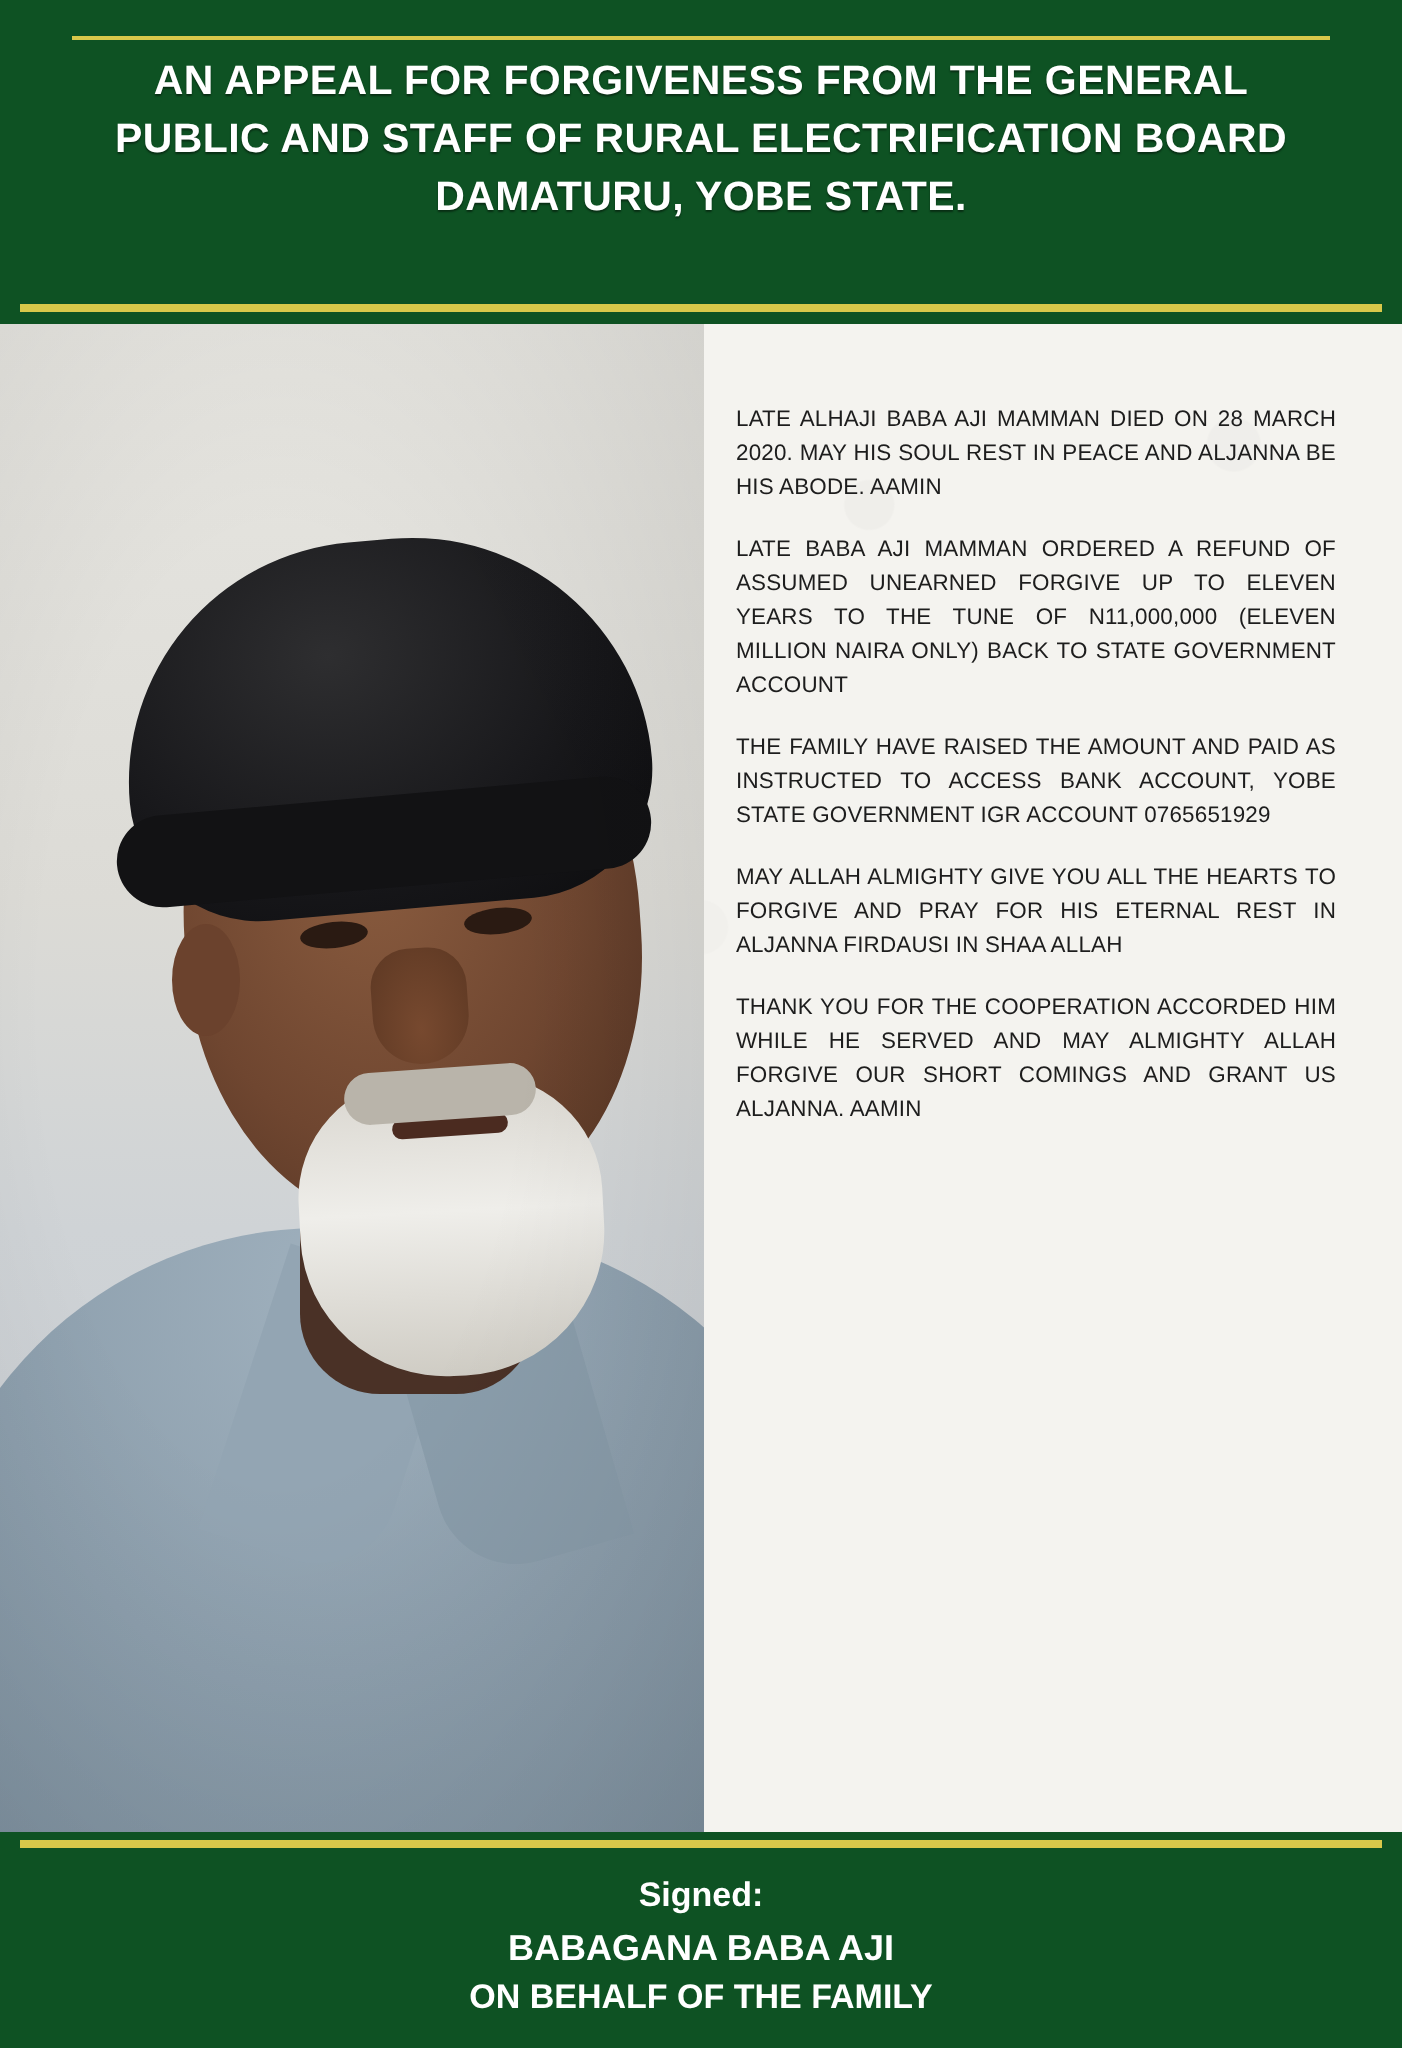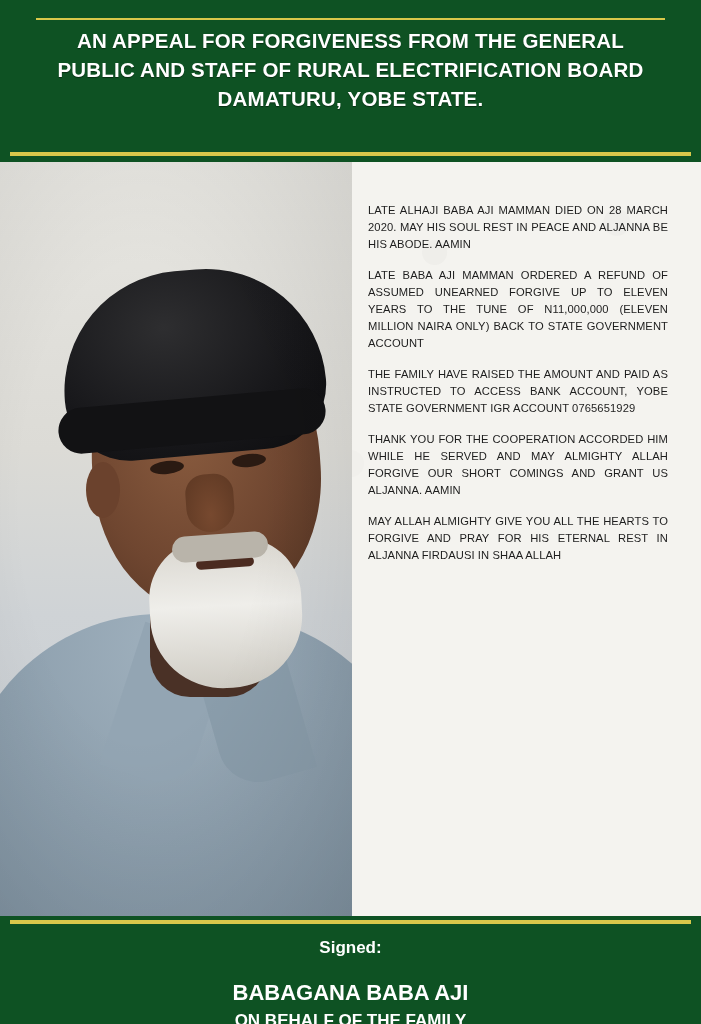--- a/index.html
+++ b/index.html
@@ -235,24 +235,23 @@
     padding-top: 6px;
   }
   .signed {
     color: #ffffff;
     font-size: 17px;
     font-weight: bold;
     line-height: 1.45;
   }
   .signed-name {
     color: #ffffff;
-    font-size: 22px;
+    font-size: 18px;
     font-weight: bold;
     line-height: 1.45;
-    margin-top: 16px;
   }
   .signed-behalf {
     color: #ffffff;
     font-size: 17px;
     font-weight: bold;
     line-height: 1.45;
     text-align: center;
   }
 </style>
 </head>
@@ -289,22 +288,22 @@
       <div class="mustache"></div>
       <div class="cap"></div>
       <div class="cap-brim"></div>
       <div class="photo-vignette"></div>
     </div>
 
     <div class="text-col">
       <p class="para">LATE ALHAJI BABA AJI MAMMAN DIED ON 28 MARCH 2020. MAY HIS SOUL REST IN PEACE  AND ALJANNA BE HIS ABODE. AAMIN</p>
       <p class="para">LATE BABA AJI MAMMAN ORDERED A REFUND OF ASSUMED UNEARNED FORGIVE UP TO ELEVEN YEARS TO THE TUNE OF  N11,000,000 (ELEVEN MILLION NAIRA ONLY)  BACK TO STATE GOVERNMENT ACCOUNT</p>
       <p class="para">THE FAMILY HAVE RAISED THE AMOUNT AND PAID AS INSTRUCTED TO ACCESS BANK ACCOUNT, YOBE STATE GOVERNMENT IGR ACCOUNT 0765651929</p>
+      <p class="para">MAY ALLAH ALMIGHTY GIVE YOU ALL THE HEARTS TO FORGIVE AND PRAY FOR HIS ETERNAL REST IN ALJANNA FIRDAUSI IN SHAA ALLAH</p>
       <p class="para">THANK YOU FOR THE COOPERATION ACCORDED HIM WHILE HE SERVED AND MAY ALMIGHTY ALLAH FORGIVE OUR SHORT COMINGS AND GRANT US ALJANNA. AAMIN</p>
-      <p class="para">MAY ALLAH ALMIGHTY GIVE YOU ALL THE HEARTS TO FORGIVE AND PRAY FOR HIS ETERNAL REST IN ALJANNA FIRDAUSI IN SHAA ALLAH</p>
     </div>
   </div>
 
   <div class="divider bottom">
     <div class="bar-gold"></div>
   </div>
 
   <div class="footer">
     <div class="signed">Signed:</div>
     <div class="signed-name">BABAGANA BABA AJI</div>

